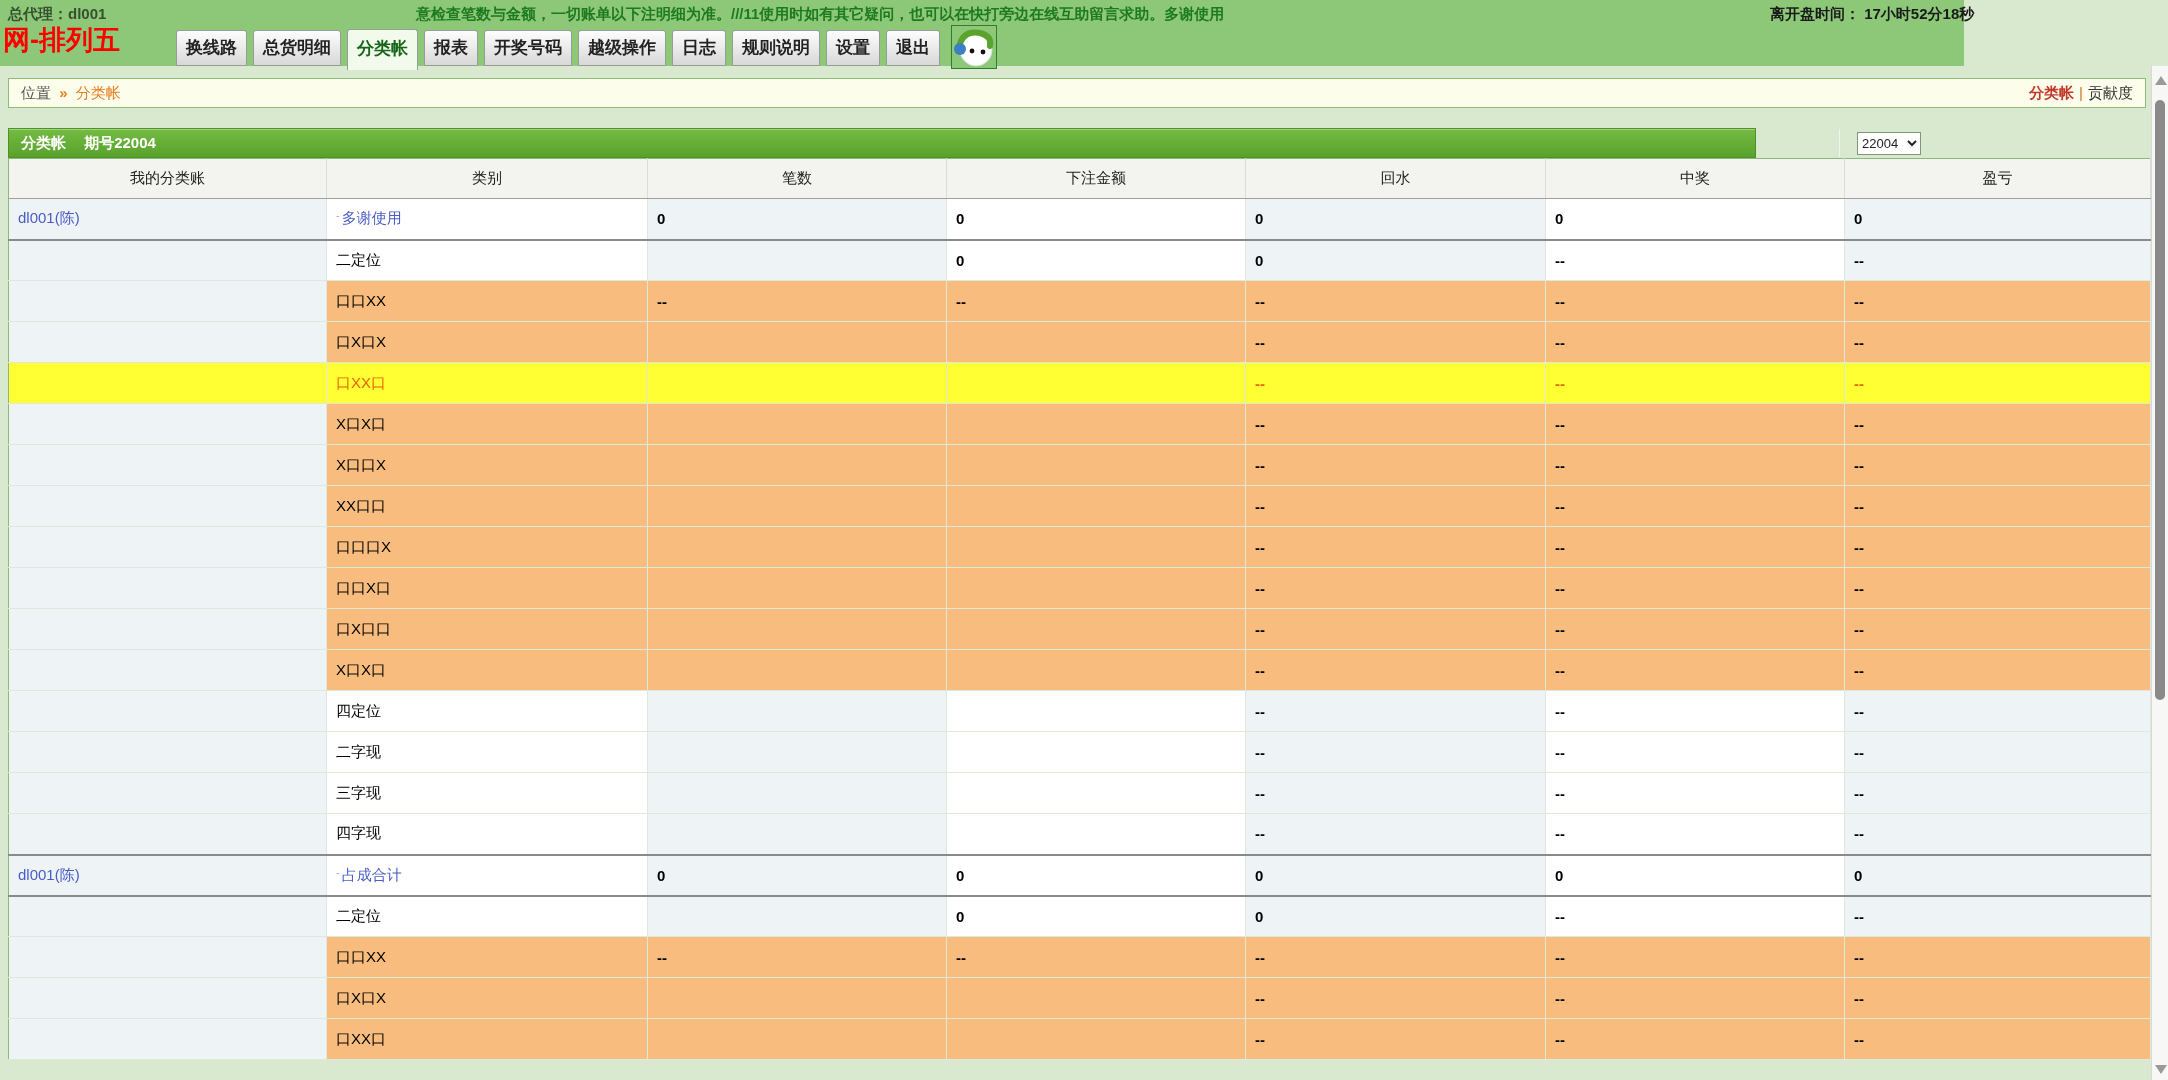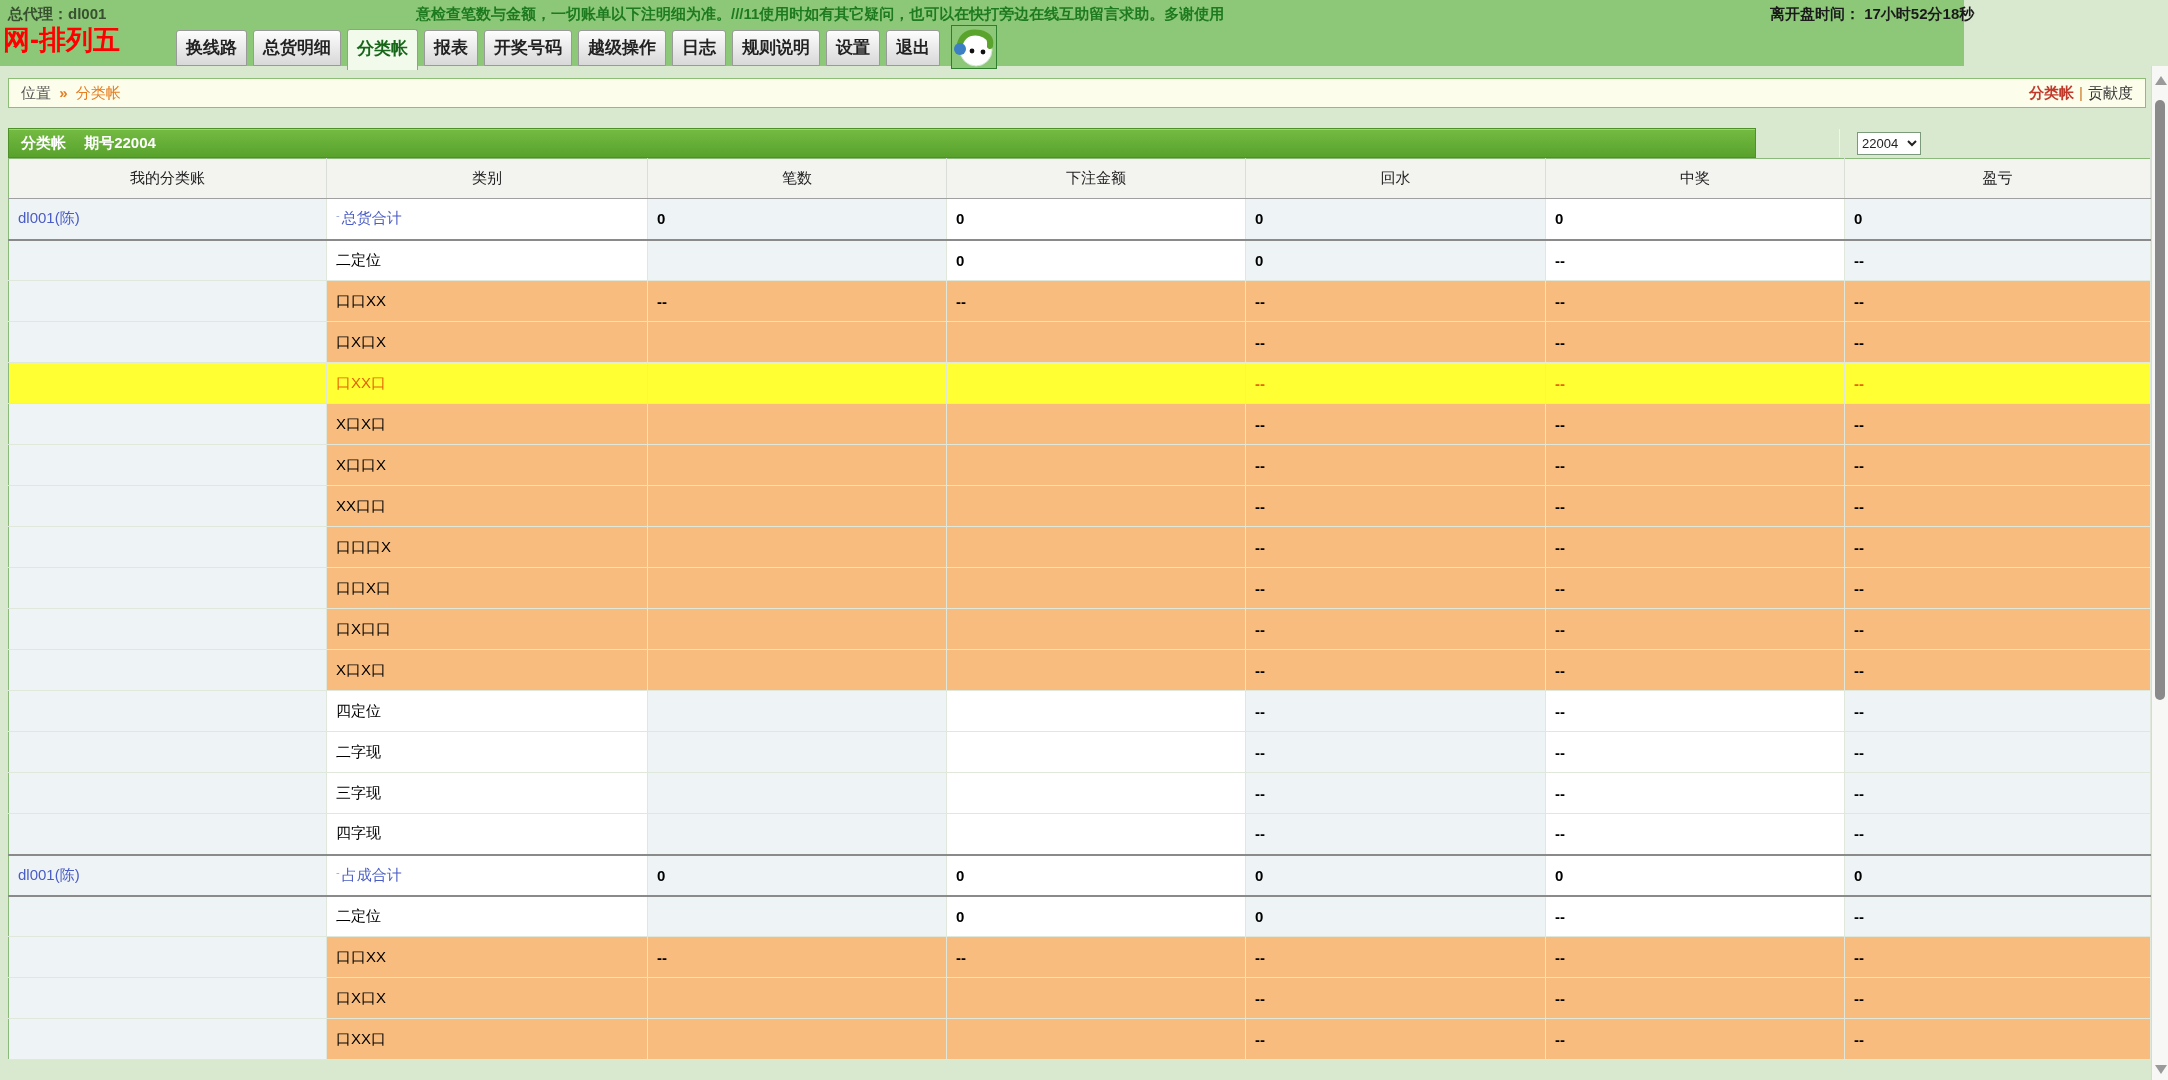--- a/index.html
+++ b/index.html
@@ -159,21 +159,21 @@
       <th>笔数</th>
       <th>下注金额</th>
       <th>回水</th>
       <th>中奖</th>
       <th>盈亏</th>
     </tr>
   </thead>
   <tbody id="ledgerBody">
       <tr class="r-summary sec-end">
         <td><span class="owner-link">dl001(陈)</span></td>
-        <td class="catcell"><span class="pfx">-</span><span class="cat-link">总货合计</span></td>
+        <td class="catcell"><span class="pfx">-</span><span class="cat-link">多谢使用</span></td>
         <td class="val">0</td>
         <td class="val">0</td>
         <td class="val">0</td>
         <td class="val">0</td>
         <td class="val">0</td>
       </tr>
       <tr class="r-white">
         <td></td>
         <td class="catcell"><span class="cat">二定位</span></td>
         <td class="val"></td>

